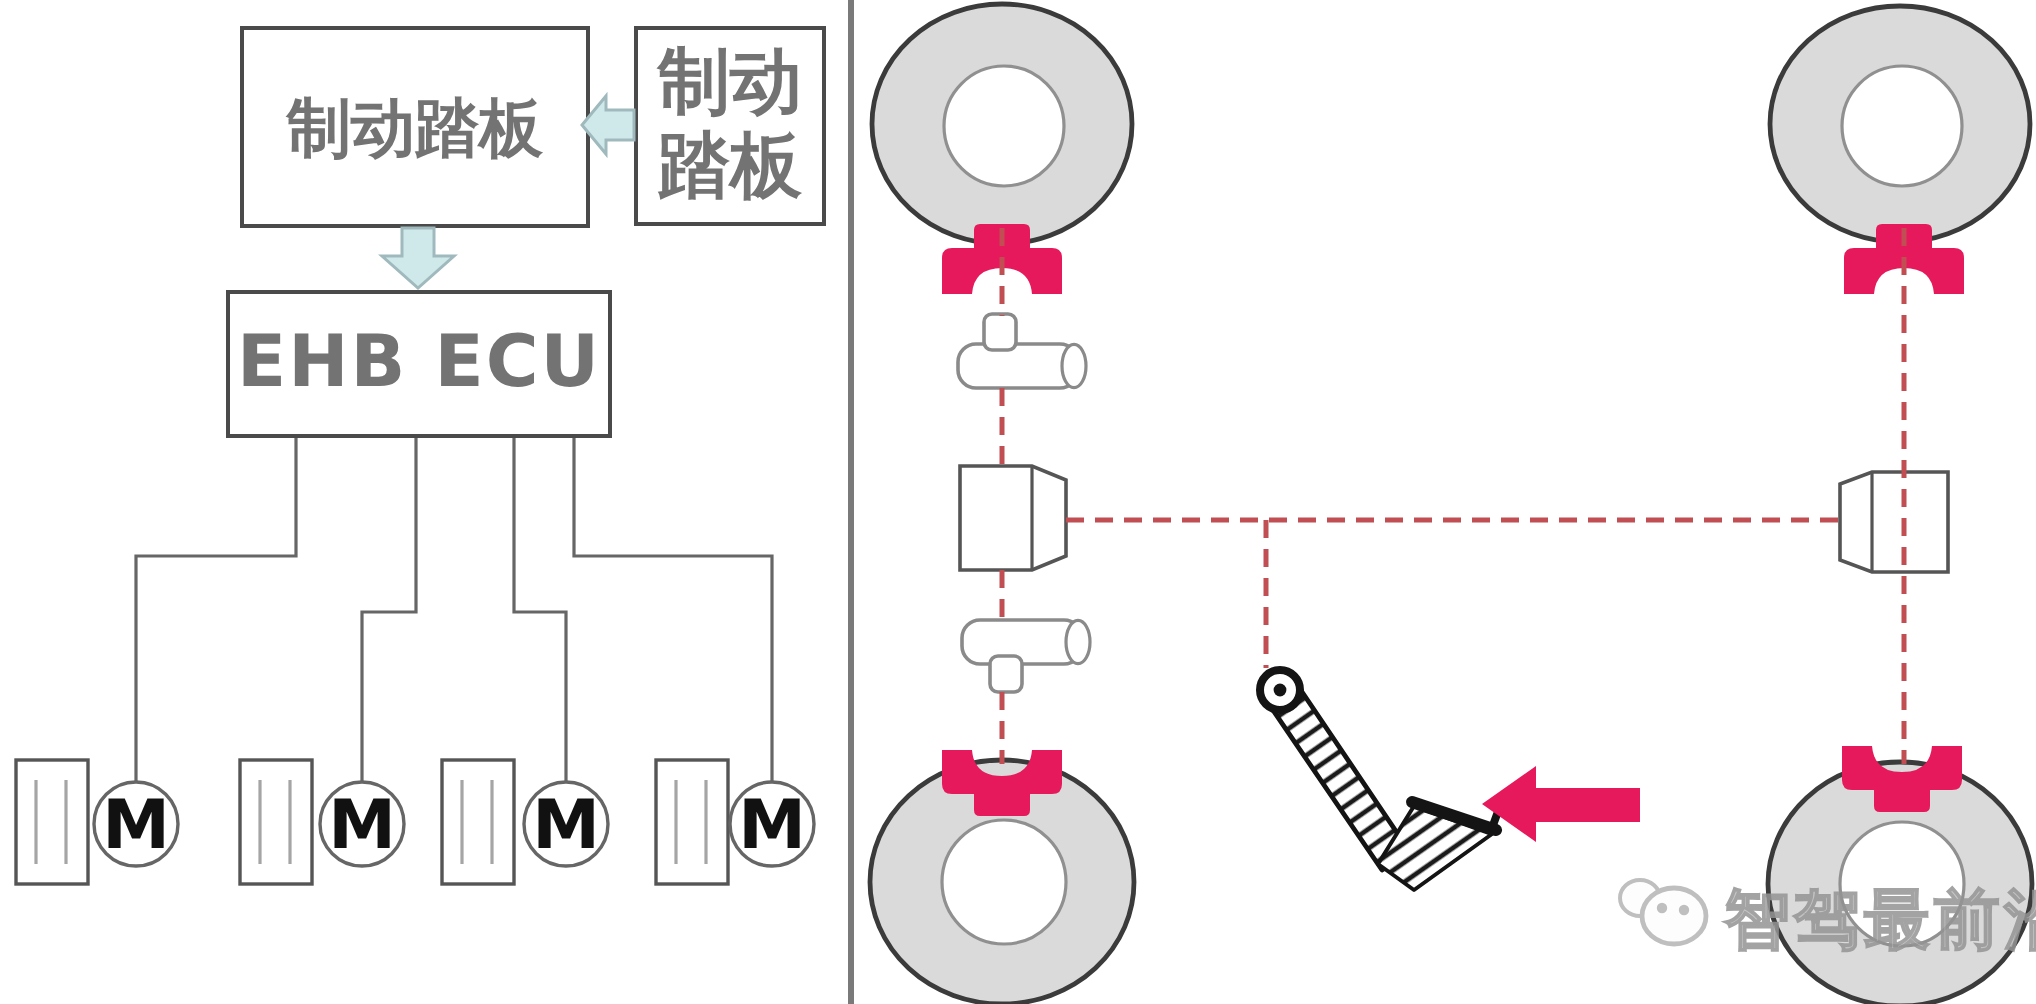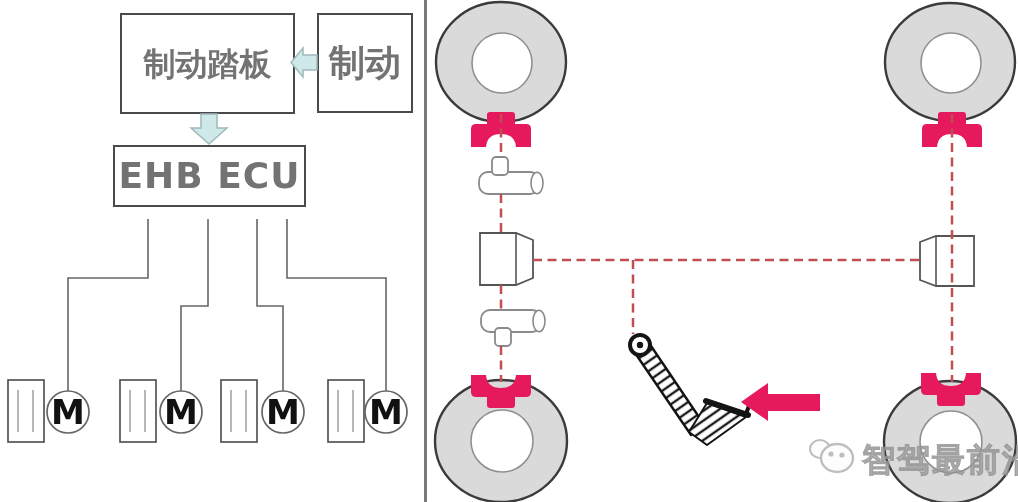--- a/index.html
+++ b/index.html
@@ -10,41 +10,42 @@
   .panel{position:absolute;top:0;height:502px;}
   #left-panel{left:0;width:425px;}
   #right-panel{left:427px;width:591px;}
   .flow-box{
     position:absolute;border:2px solid #4a4a4a;background:#ffffff;
     display:flex;flex-direction:column;align-items:center;justify-content:center;
     color:#737373;font-weight:bold;text-align:center;box-sizing:border-box;
   }
   #sensor-box{left:120px;top:13px;width:175px;height:101px;font-size:32px;line-height:42px;}
   #pedal-box{left:317px;top:13px;width:96px;height:100px;font-size:36px;line-height:42px;}
-  #ecu-box{left:113px;top:145px;width:193px;height:62px;font-size:36px;letter-spacing:1px;line-height:74px;}
+  #ecu-box{left:113px;top:145px;width:193px;height:74px;font-size:36px;letter-spacing:1px;line-height:74px;}
   #divider{position:absolute;left:424px;top:0;width:3px;height:502px;background:#7a7a7a;}
   svg{position:absolute;left:0;top:0;}
   .mono-line{stroke:#666666;stroke-width:1.6;fill:none;}
   .m-label{font-family:"DejaVu Sans","Liberation Sans",sans-serif;font-weight:bold;font-size:34px;fill:#111111;}
   .wm-text{font-family:"DejaVu Sans","Liberation Sans",sans-serif;font-weight:bold;font-size:33px;
            letter-spacing:2px;fill:#bdbdbd;stroke:#949494;stroke-width:0.8px;}
 </style>
 </head>
 <body>
 
 <div class="canvas">
 
   <div class="panel" id="left-panel">
 
     <div class="flow-box" id="sensor-box">
       <span>制动踏板</span>
     </div>
 
     <div class="flow-box" id="pedal-box">
       <span>制动</span>
+      <span>踏板</span>
     </div>
 
     <div class="flow-box" id="ecu-box">
       <span>EHB ECU</span>
     </div>
 
     <svg width="425" height="502" viewBox="0 0 425 502">
 
       <polygon points="317,55 303,55 303,48 291,62.5 303,77 303,70 317,70" fill="#cfe9eb" stroke="#9fb9bd" stroke-width="1.5"></polygon>
       <polygon points="201,114 217,114 217,128 227,128 209,144 191,128 201,128" fill="#cfe9eb" stroke="#9fb9bd" stroke-width="1.5"></polygon>

